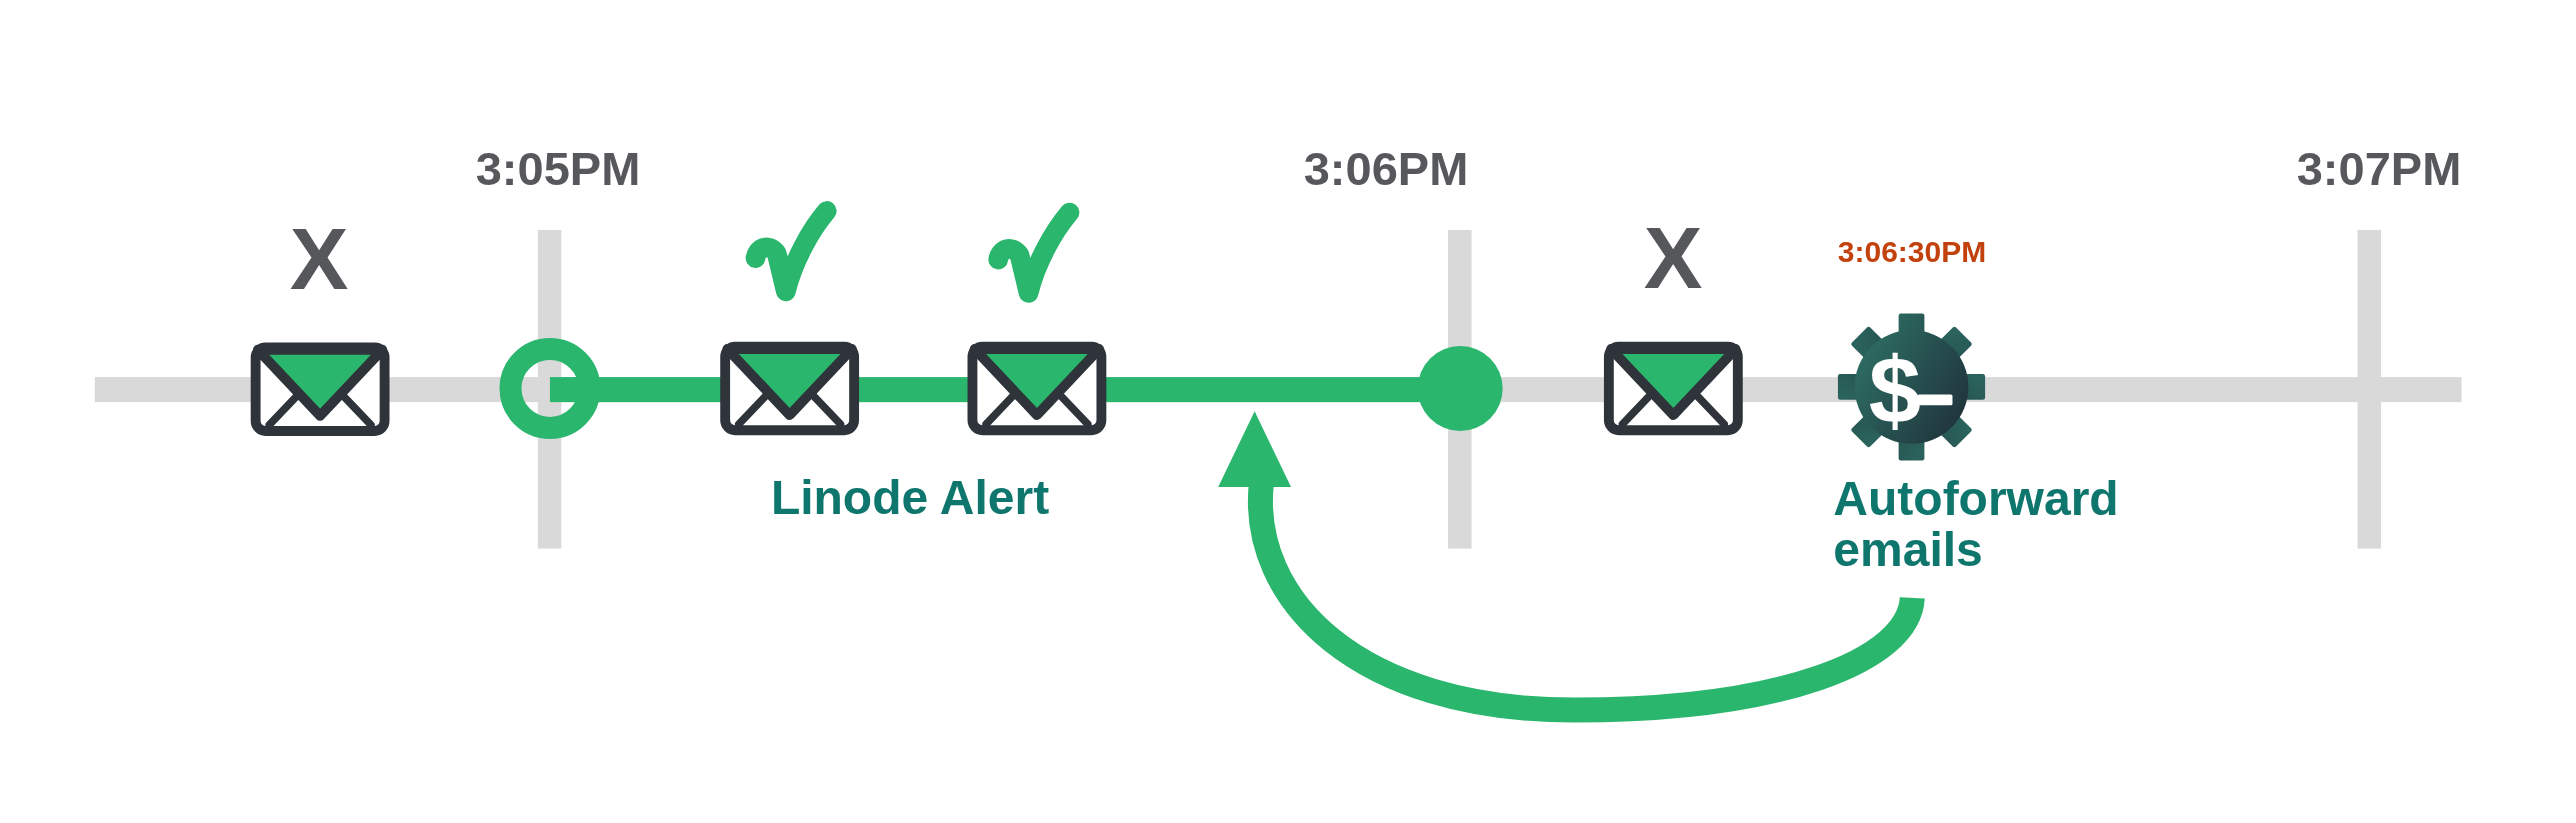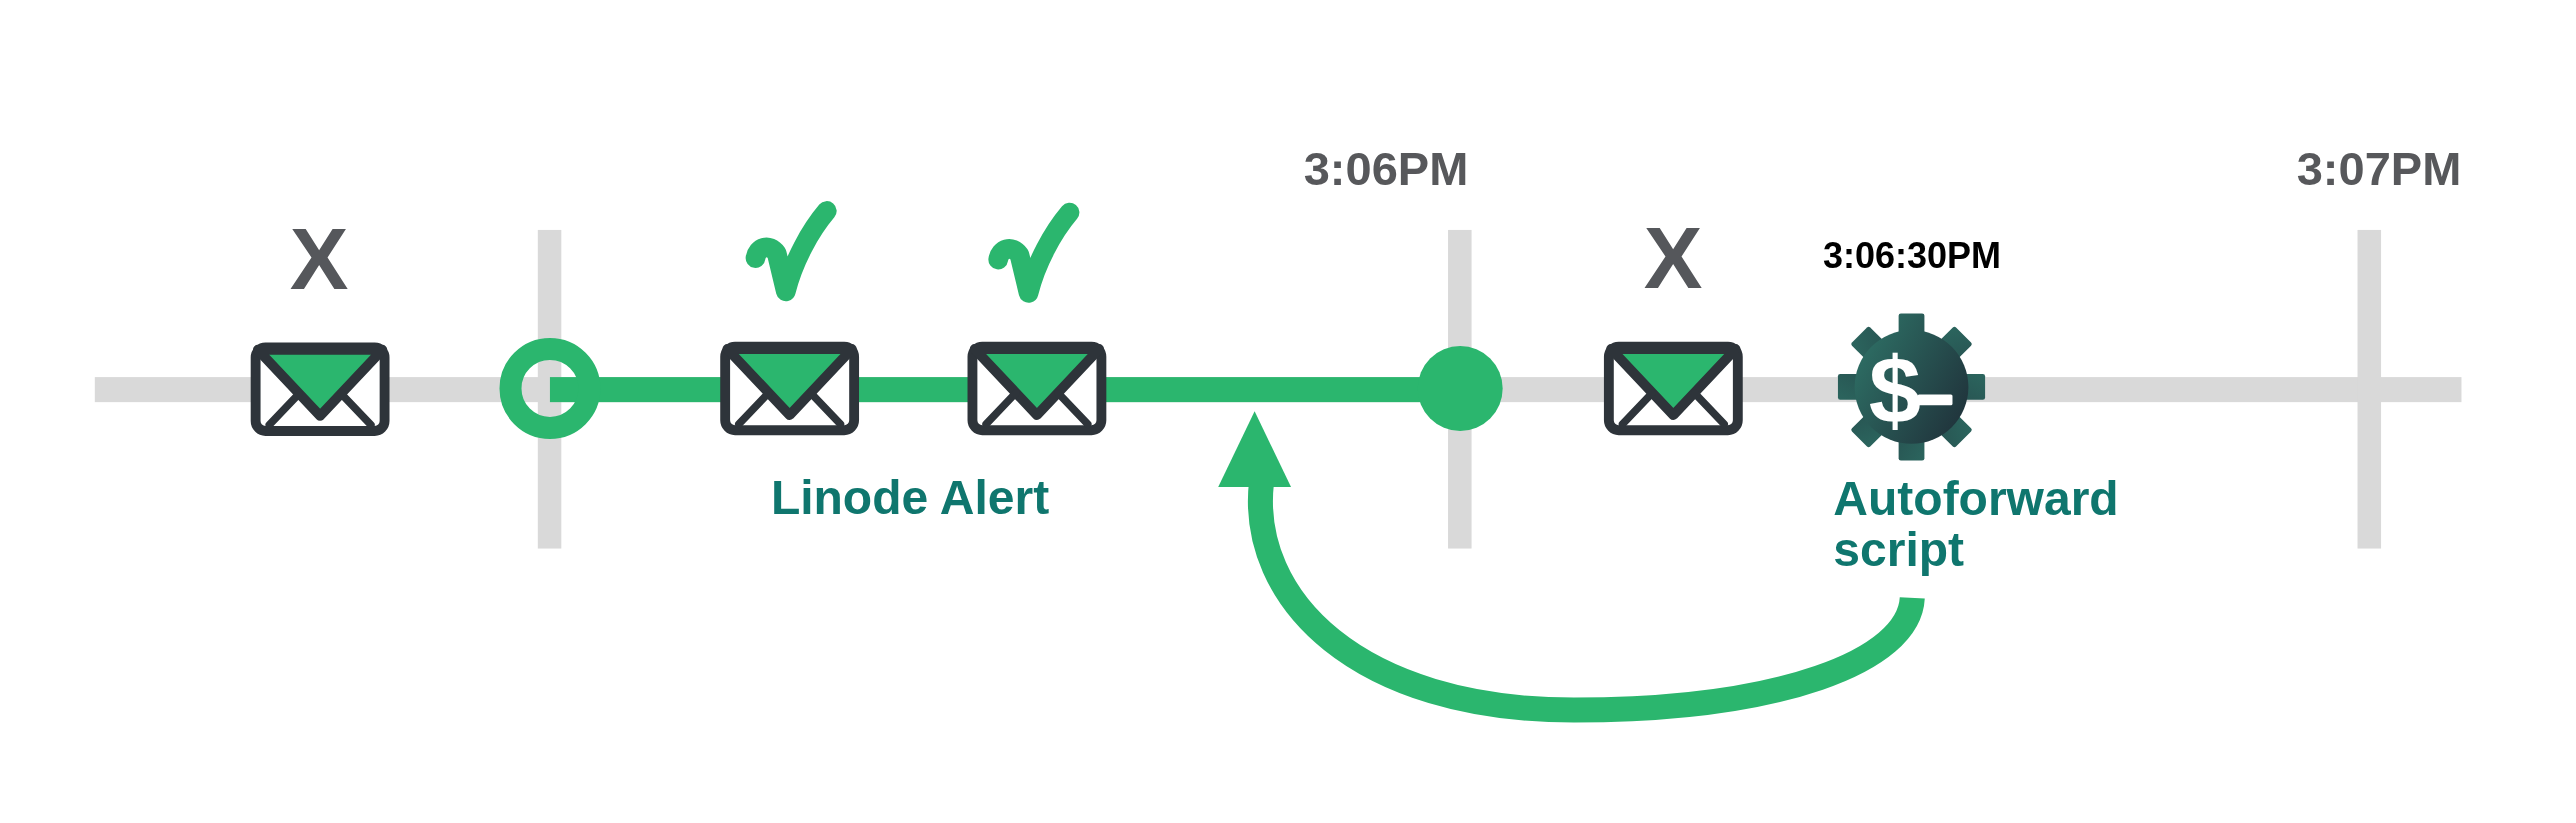--- a/index.html
+++ b/index.html
@@ -6,21 +6,21 @@
   .canvas{
     position:relative;
     width:2576px;height:824px;
     overflow:hidden;
     background:#ffffff;
     font-family:"Liberation Sans", sans-serif;
   }
   svg.layer{position:absolute;left:0;top:0;width:2576px;height:824px;}
   .txt{position:absolute;transform:translateX(-50%);white-space:nowrap;font-weight:700;}
   .time-label{font-size:47px;color:#57585B;letter-spacing:0px;}
-  .sub-time-label{font-size:36px;color:#000000;}
+  .sub-time-label{font-size:30px;color:#c2410c;}
   .x-mark{font-size:88px;font-weight:800;color:#55575B;transform:translate(-50%,-50%);}
   .caption{font-size:48px;color:#0f766e;text-align:left;line-height:51px;}
 </style>
 </head>
 <body>
 
 <div class="canvas">
 
   <svg class="layer" viewBox="0 0 3396 1086">
     <defs>
@@ -92,29 +92,30 @@
           <rect x="-17" y="-97" width="34" height="30" rx="3" transform="rotate(270)"></rect>
           <rect x="-17" y="-97" width="34" height="30" rx="3" transform="rotate(315)"></rect>
         </g>
         <circle cx="0" cy="0" r="75"></circle>
       </g>
       <text x="-22" y="47" text-anchor="middle" fill="#ffffff" style="font-family:'Liberation Sans',sans-serif;font-weight:700;font-size:124px">$</text>
       <rect x="8" y="10" width="46" height="14" rx="2" fill="#ffffff"></rect>
     </g>
   </svg>
 
+  <div class="txt time-label" style="left:558px;top:141px;">3:05PM</div>
   <div class="txt time-label" style="left:1386px;top:141px;">3:06PM</div>
   <div class="txt time-label" style="left:2371px;top:141px;margin-left:8px;">3:07PM</div>
   <div class="txt sub-time-label" style="left:1912px;top:235px;">3:06:30PM</div>
 
   <div class="txt x-mark" style="left:319px;top:259px;">X</div>
   <div class="txt x-mark" style="left:1673px;top:258px;">X</div>
 
   <div class="txt caption" style="left:910px;top:472px;">
     <div>Linode Alert</div>
   </div>
   <div class="txt caption" style="left:1976px;top:473px;">
     <div>Autoforward</div>
-    <div>script</div>
+    <div>emails</div>
   </div>
 
 </div>
 
 
 </body></html>

